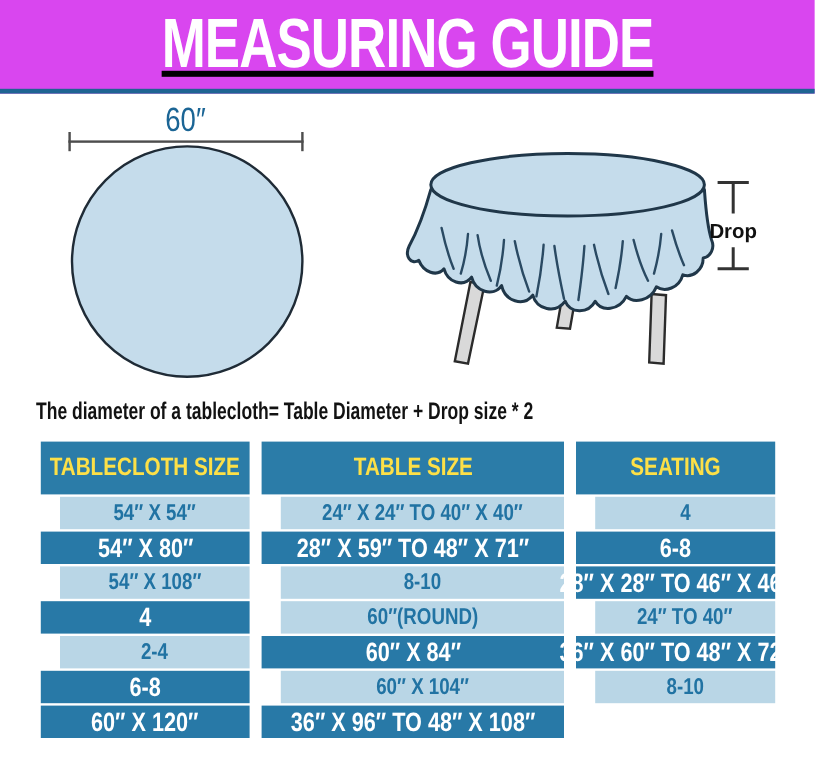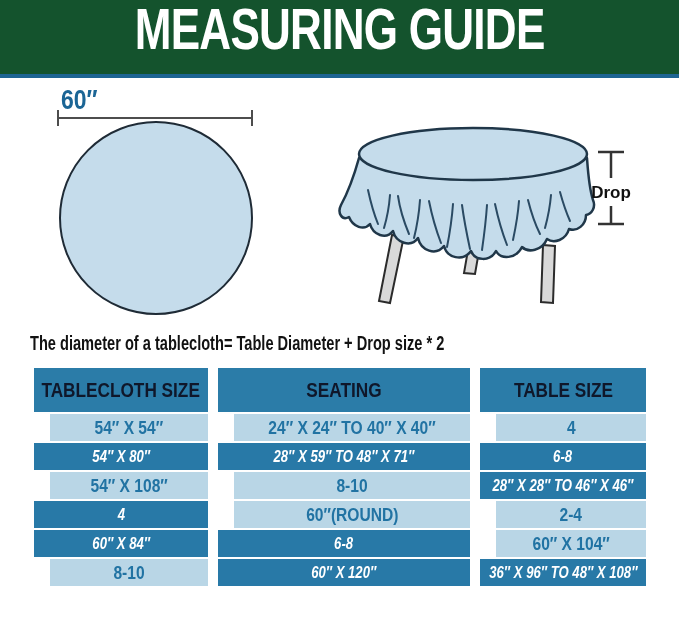--- a/index.html
+++ b/index.html
@@ -3,32 +3,32 @@
 <meta charset="utf-8">
 <style>
   html,body{margin:0;padding:0;}
   body{
     width:679px;height:644px;position:relative;overflow:hidden;
     background:#ffffff;font-family:"Liberation Sans",sans-serif;
   }
   
   .banner{
     position:absolute;left:0;top:0;width:679px;height:74px;
-    background:#14532d;border-bottom:4px solid #1E6492;
-    display:flex;justify-content:center;
+    background:#d946ef;border-bottom:4px solid #1E6492;
+    display:flex;align-items:center;justify-content:center;text-decoration:underline;
   }
   .banner-title{
     color:#ffffff;font-size:58px;font-weight:bold;line-height:1;
     letter-spacing:-1px;white-space:nowrap;
     transform:scaleX(0.76);transform-origin:center;
   }
   
   .dim-label{
-    position:absolute;left:57px;top:84px;width:196px;
-    color:#1B6595;font-size:28px;font-weight:bold;
+    position:absolute;left:57px;top:84px;width:196px;text-align:center;
+    color:#1B6595;font-size:28px;font-weight:normal;
   }
   .dim-label span{display:inline-block;transform:scaleX(0.82);}
   .dim-line{position:absolute;left:57px;top:117px;width:196px;height:2px;background:#4D4D4D;}
   .dim-tick{position:absolute;top:110px;width:2px;height:16px;background:#4D4D4D;}
   .dim-tick.left{left:57px;}
   .dim-tick.right{left:251px;}
   .circle{
     position:absolute;left:59px;top:121px;width:190px;height:190px;
     background:#C5DCEB;border:2px solid #1F2B36;border-radius:50%;
   }
@@ -41,23 +41,23 @@
     transform:scaleX(0.73);transform-origin:left top;
   }
   
   .size-table{
     position:absolute;left:34px;top:368px;width:612px;
     display:grid;grid-template-columns:174px 252px 166px;
     column-gap:10px;row-gap:2px;
   }
   .cell{display:flex;align-items:center;justify-content:center;font-weight:bold;}
   .cell .cd{display:inline-block;transform:scaleX(0.82);white-space:nowrap;}
-  .head{height:44px;background:#2B7CA8;color:#0f172a;font-size:21px;}
+  .head{height:44px;background:#2B7CA8;color:#fde047;font-size:21px;}
   .light{height:27px;background:#B9D6E6;color:#2173A3;font-size:19px;margin-left:16px;}
-  .dark{height:27px;background:#2879A7;color:#ffffff;font-size:16px;font-style:italic;}
+  .dark{height:27px;background:#2879A7;color:#ffffff;font-size:22px;}
 </style>
 </head>
 <body>
 
 <div class="banner">
   <div class="banner-title">MEASURING GUIDE</div>
 </div>
 
 <div class="dim-label"><span>60″</span></div>
 <div class="dim-tick left"></div>
@@ -106,24 +106,24 @@
   <text x="279" y="98" text-anchor="middle" font-family="Liberation Sans, sans-serif" font-size="17" font-weight="bold" fill="#111111">Drop</text>
 </svg>
 
 <div class="formula">The diameter of a tablecloth= Table Diameter + Drop size * 2</div>
 
 <div class="size-table">
   <div class="cell head">
       <span class="cd">TABLECLOTH SIZE</span>
     </div>
   <div class="cell head">
-      <span class="cd">SEATING</span>
+      <span class="cd">TABLE SIZE</span>
     </div>
   <div class="cell head">
-      <span class="cd">TABLE SIZE</span>
+      <span class="cd">SEATING</span>
     </div>
 
   <div class="cell light">
       <span class="cd">54″ X 54″</span>
     </div>
   <div class="cell light">
       <span class="cd">24″ X 24″ TO 40″ X 40″</span>
     </div>
   <div class="cell light">
       <span class="cd">4</span>
@@ -150,25 +150,31 @@
       <span class="cd">28″ X 28″ TO 46″ X 46″</span>
     </div>
   <div class="cell dark">
       <span class="cd">4</span>
     </div>
 
   <div class="cell light">
       <span class="cd">60″(ROUND)</span>
     </div>
   <div class="cell light">
+      <span class="cd">24″ TO 40″</span>
+    </div>
+  <div class="cell light">
       <span class="cd">2-4</span>
     </div>
 
   <div class="cell dark">
       <span class="cd">60″ X 84″</span>
+    </div>
+  <div class="cell dark">
+      <span class="cd">36″ X 60″ TO 48″ X 72″</span>
     </div>
   <div class="cell dark">
       <span class="cd">6-8</span>
     </div>
 
   <div class="cell light">
       <span class="cd">60″ X 104″</span>
     </div>
   <div class="cell light">
       <span class="cd">8-10</span>

